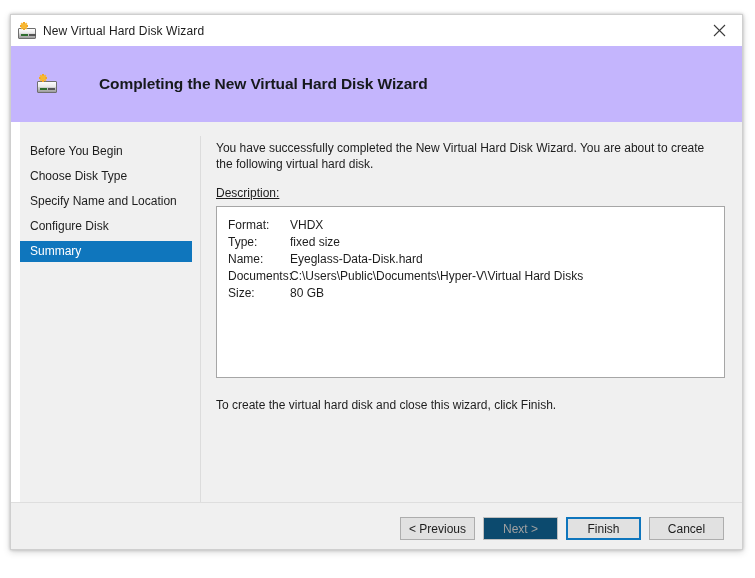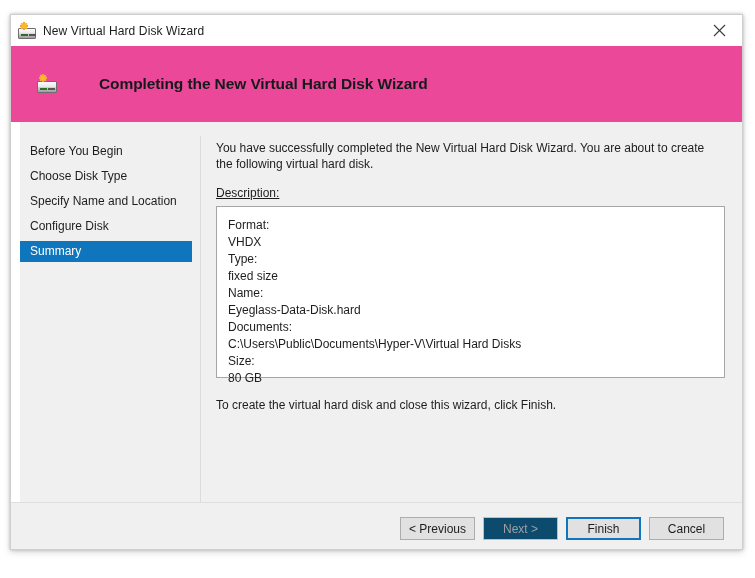--- a/index.html
+++ b/index.html
@@ -110,21 +110,21 @@
   .spark::before { transform: rotate(45deg); }
   .spark::after  { transform: rotate(-45deg); }
 
   
   .header {
     position: absolute;
     left: 0;
     top: 31px;
     width: 100%;
     height: 76px;
-    background: #ec4899;
+    background: #c4b5fd;
     display: flex;
     align-items: center;
   }
   .header-icon {
     position: relative;
     width: 20px;
     height: 20px;
     margin-left: 26px;
     margin-right: 42px;
     flex: 0 0 auto;
@@ -209,21 +209,20 @@
     border: 1px solid #a6a6a6;
     box-sizing: border-box;
     padding: 10px 0 0 11px;
   }
   .desc-row {
     display: flex;
     font-size: 12px;
     color: #1d1d1d;
     line-height: 17px;
     white-space: nowrap;
-    flex-direction: column;
   }
   .desc-key {
     width: 62px;
     flex: 0 0 auto;
   }
   .desc-val { flex: 1 1 auto; }
   .outro {
     font-size: 12px;
     color: #1d1d1d;
     margin: 20px 0 0 0;

